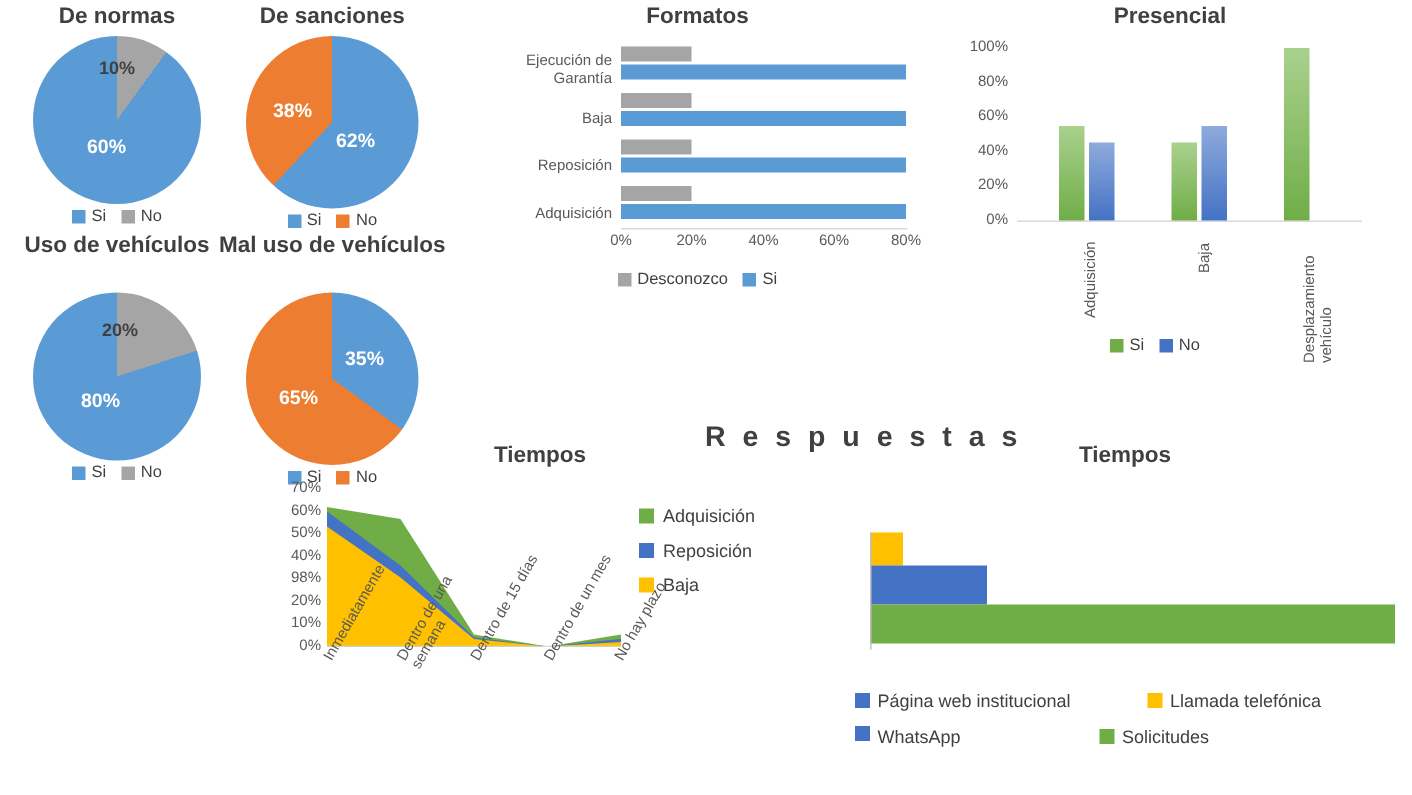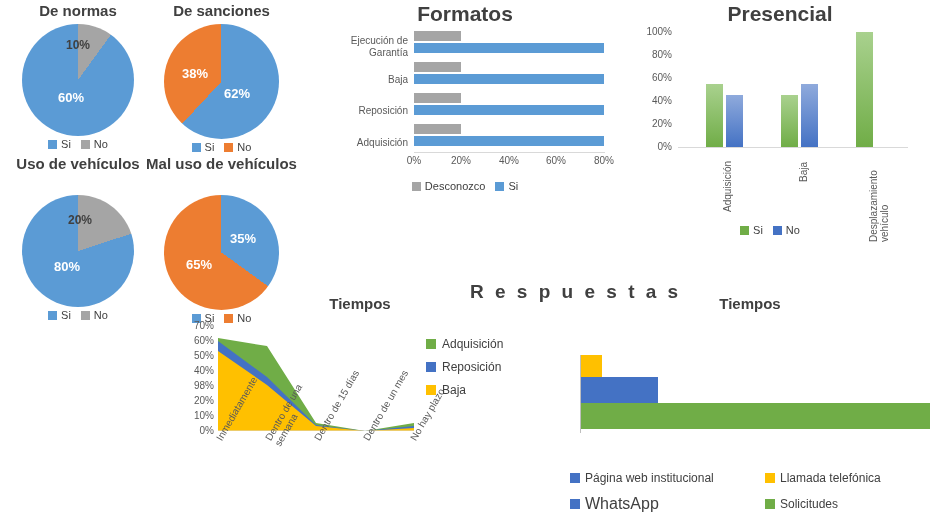--- a/index.html
+++ b/index.html
@@ -10,21 +10,21 @@
     color:#404040;
     position:relative;
     overflow:hidden;
   }
   .panel{position:absolute;}
   .chart-title{
     font-weight:bold;
     text-align:center;
     color:#404040;
   }
-  .t18{font-size:21px;}
+  .t18{font-size:15px;}
   .t15{font-size:15px;}
 
   
   .legend{display:flex;flex-wrap:wrap;justify-content:center;align-items:center;gap:10px;}
   .legend .item{display:flex;align-items:center;gap:4px;font-size:11px;color:#404040;}
   .legend .swatch{width:9px;height:9px;display:inline-block;}
 
   
   .pie{border-radius:50%;position:relative;}
   .pie .lbl{position:absolute;color:#fff;font-weight:bold;font-size:13px;}
@@ -268,30 +268,30 @@
   <div style="position:absolute;left:20px;top:60px;width:350px;height:90px;">
 
     <div class="barh" style="left:0;top:0;width:22px;height:22px;background:#FFC000;"></div>
 
     <div class="barh" style="left:0;top:22px;width:78px;height:26px;background:#4472C4;"></div>
 
     <div class="barh" style="left:0;top:48px;width:350px;height:26px;background:#70AD47;"></div>
     <div class="axisline" style="left:0;top:0;width:1px;height:78px;background:#bfbfbf;"></div>
   </div>
 
-  <div style="position:absolute;left:10px;top:165px;width:370px;display:flex;flex-wrap:wrap;row-gap:10px;margin-top:11px;">
+  <div style="position:absolute;left:10px;top:165px;width:370px;display:flex;flex-wrap:wrap;row-gap:10px;">
     <span class="item" style="display:flex;align-items:center;gap:5px;font-size:12px;width:195px;">
       <i class="swatch" style="background:#4472C4;width:10px;height:10px;"></i>
       <span>Página web institucional</span>
     </span>
     <span class="item" style="display:flex;align-items:center;gap:5px;font-size:12px;width:170px;">
       <i class="swatch" style="background:#FFC000;width:10px;height:10px;"></i>
       <span>Llamada telefónica</span>
     </span>
-    <span class="item" style="display:flex;align-items:center;gap:5px;font-size:16px;width:195px;">
+    <span class="item" style="display:flex;gap:5px;font-size:12px;width:163px;">
       <i class="swatch" style="background:#4472C4;width:10px;height:10px;"></i>
       <span>WhatsApp</span>
     </span>
     <span class="item" style="display:flex;align-items:center;gap:5px;font-size:12px;width:170px;">
       <i class="swatch" style="background:#70AD47;width:10px;height:10px;"></i>
       <span>Solicitudes</span>
     </span>
   </div>
 </div>
 

